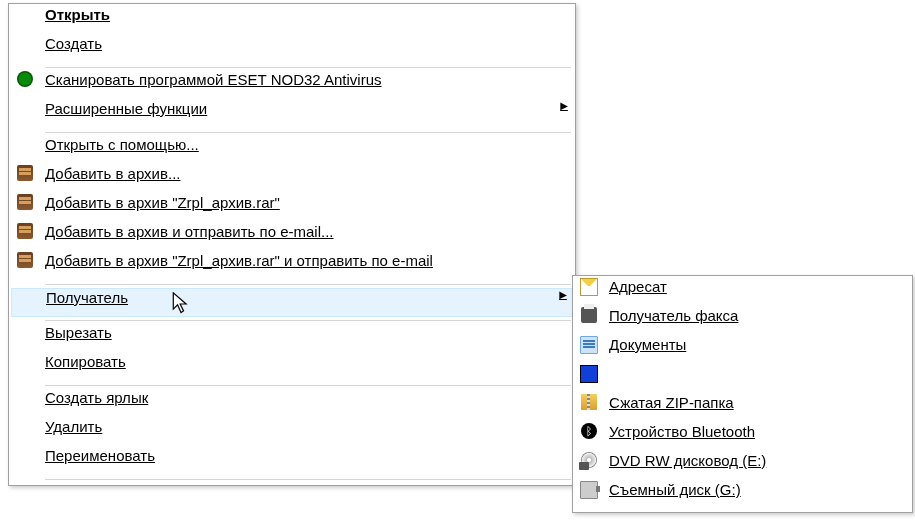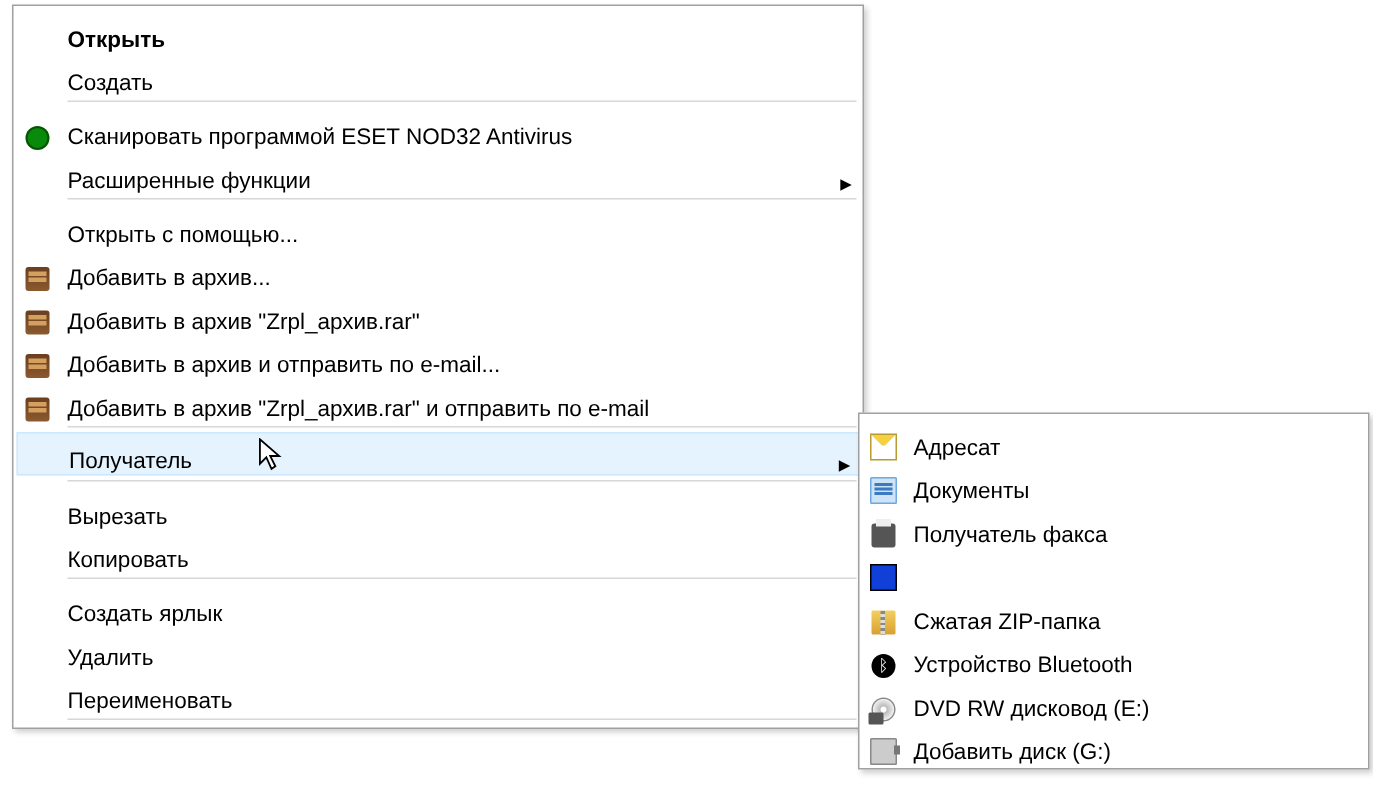--- a/index.html
+++ b/index.html
@@ -24,23 +24,24 @@
     top: 3px;
     width: 562px;
   }
   .sub-menu {
     left: 572px;
     top: 275px;
     width: 335px;
   }
   .menu-row {
     display: flex;
-    align-items: flex-end;
+    align-items: flex-start;
     height: 29px;
     position: relative;
+    text-decoration: underline;
   }
   .menu-row.highlight {
     background: #e5f3ff;
     border: 1px solid #cce8ff;
     height: 27px;
   }
   .icon-col {
     width: 28px;
     min-width: 28px;
     display: flex;
@@ -194,32 +195,32 @@
 
 <div class="menu sub-menu">
   <div class="menu-row">
     <span class="icon-col">
         <span class="ic ic-mail"></span>
       </span>
     <span class="label-col">Адресат</span>
   </div>
   <div class="menu-row">
     <span class="icon-col">
+        <span class="ic ic-fax"></span>
+      </span>
+    <span class="label-col">Получатель факса</span>
+  </div>
+  <div class="menu-row">
+    <span class="icon-col">
         <span class="ic ic-docs"></span>
       </span>
     <span class="label-col">Документы</span>
   </div>
   <div class="menu-row">
     <span class="icon-col">
-        <span class="ic ic-fax"></span>
-      </span>
-    <span class="label-col">Получатель факса</span>
-  </div>
-  <div class="menu-row">
-    <span class="icon-col">
         <span class="ic ic-desktop"></span>
       </span>
   </div>
   <div class="menu-row">
     <span class="icon-col">
         <span class="ic ic-zip"></span>
       </span>
     <span class="label-col">Сжатая ZIP-папка</span>
   </div>
   <div class="menu-row">
@@ -231,19 +232,19 @@
   <div class="menu-row">
     <span class="icon-col">
         <span class="ic ic-dvd"></span>
       </span>
     <span class="label-col">DVD RW дисковод (E:)</span>
   </div>
   <div class="menu-row">
     <span class="icon-col">
         <span class="ic ic-usb"></span>
       </span>
-    <span class="label-col">Добавить диск (G:)</span>
+    <span class="label-col">Съемный диск (G:)</span>
   </div>
 </div>
 
 <svg class="cursor" viewBox="0 0 20 28">
   <path d="M1 1 L1 20 L6 15 L10 24 L13 22 L9 14 L16 14 Z" fill="#fff" stroke="#000" stroke-width="1.4"></path>
 </svg>
 
 </body></html>

